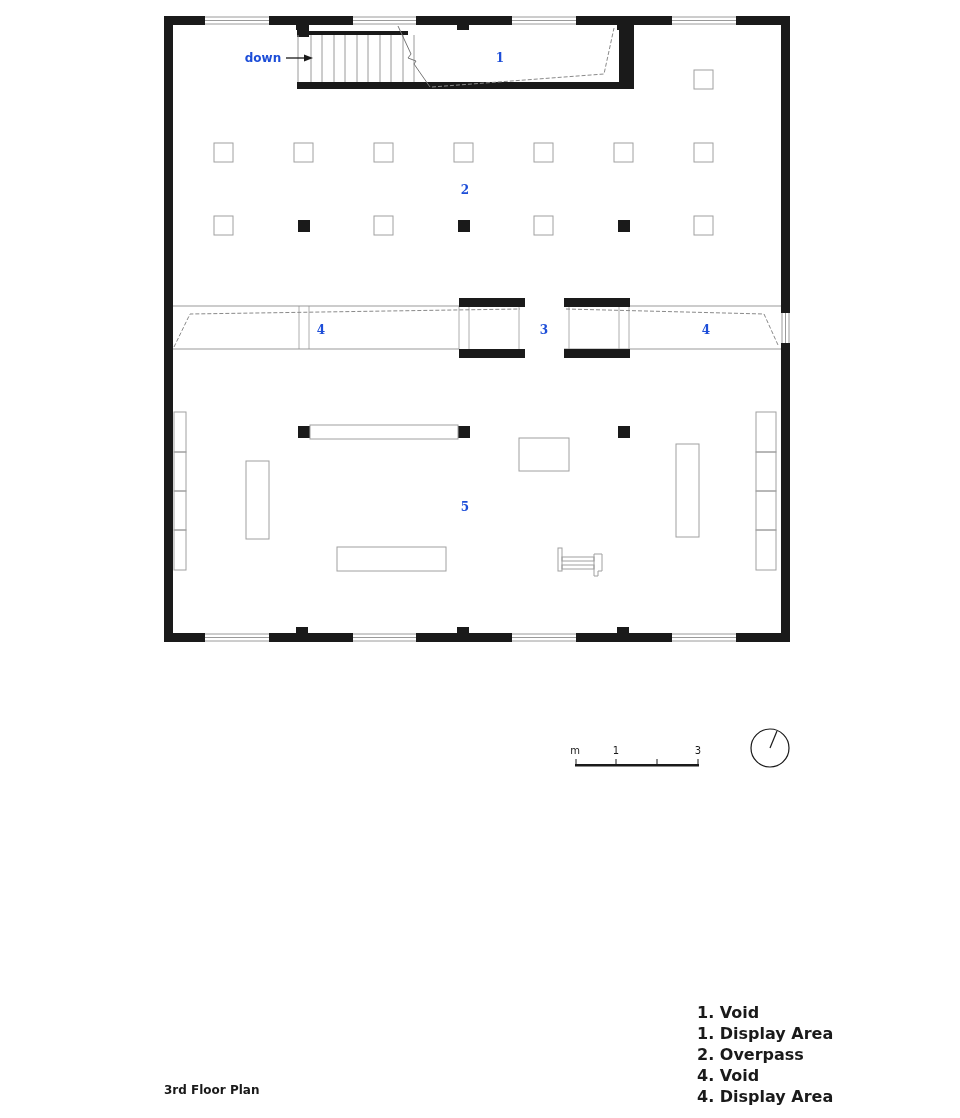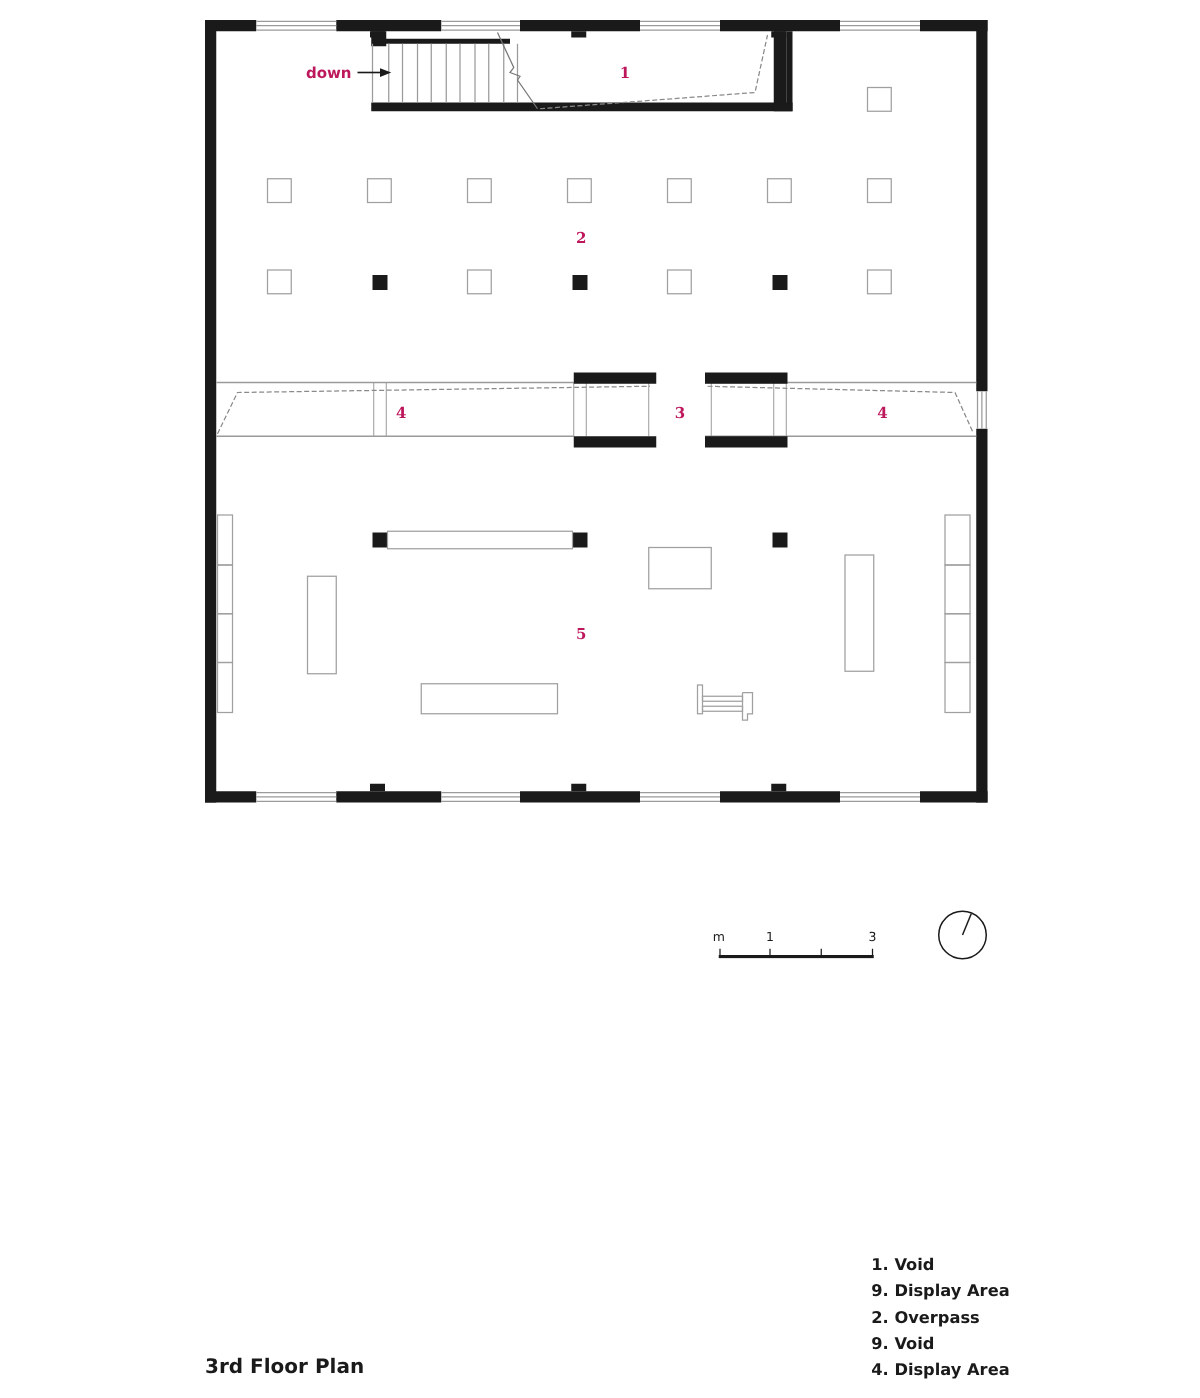--- a/index.html
+++ b/index.html
@@ -1,28 +1,28 @@
 <!DOCTYPE html>
 <html><head>
   <meta charset="utf-8">
   <style>
     html, body { margin: 0; padding: 0; background: #ffffff; }
     body { width: 960px; height: 1118px; position: relative; overflow: hidden;
            font-family: "DejaVu Serif", "Liberation Serif", serif; color: #1a1a1a; }
     #plan { position: absolute; left: 0; top: 0; }
     .lbl { position: absolute; font-family: "DejaVu Sans", "Liberation Sans", sans-serif;
-           font-weight: bold; font-size: 12px; color: #be185d; transform: translate(-50%, -50%); white-space: nowrap; }
+           font-weight: bold; font-size: 12px; color: #1d4ed8; transform: translate(-50%, -50%); white-space: nowrap; }
     .room-num { font-family: "DejaVu Serif", "Liberation Serif", serif; }
     .scale-lbl { position: absolute; font-family: "DejaVu Sans", "Liberation Sans", sans-serif;
                  font-size: 10px; color: #1a1a1a; transform: translateX(-50%); }
     .legend { position: absolute; left: 697px; top: 1002px; font-family: "DejaVu Sans", "Liberation Sans", sans-serif;
-              font-size: 13px; font-weight: bold; line-height: 21px; color: #1a1a1a; }
+              font-size: 16px; font-weight: bold; line-height: 21px; color: #1a1a1a; }
     .legend div { white-space: nowrap; }
     .title { position: absolute; left: 164px; top: 1083px; font-family: "DejaVu Sans", "Liberation Sans", sans-serif;
-             font-size: 16px; font-weight: bold; color: #1a1a1a; white-space: nowrap; }
+             font-size: 12px; font-weight: bold; color: #1a1a1a; white-space: nowrap; }
   </style>
 </head>
 <body>
 
 <svg id="plan" width="960" height="1118" viewBox="0 0 960 1118" xmlns="http://www.w3.org/2000/svg">
 
   <g fill="#1a1a1a">
 
     <rect x="164" y="16" width="41" height="9"></rect>
     <rect x="269" y="16" width="84" height="9"></rect>
@@ -208,19 +208,19 @@
 <div class="lbl room-num" style="left:321px; top:330px;">4</div>
 <div class="lbl room-num" style="left:706px; top:330px;">4</div>
 <div class="lbl room-num" style="left:465px; top:507px;">5</div>
 
 <div class="scale-lbl" style="left:575px; top:745px;">m</div>
 <div class="scale-lbl" style="left:616px; top:745px;">1</div>
 <div class="scale-lbl" style="left:698px; top:745px;">3</div>
 
 <div class="legend">
   <div>1. Void</div>
-  <div>9. Display Area</div>
+  <div>1. Display Area</div>
   <div>2. Overpass</div>
-  <div>9. Void</div>
+  <div>4. Void</div>
   <div>4. Display Area</div>
 </div>
 
 <div class="title">3rd Floor Plan</div>
 
 </body></html>

